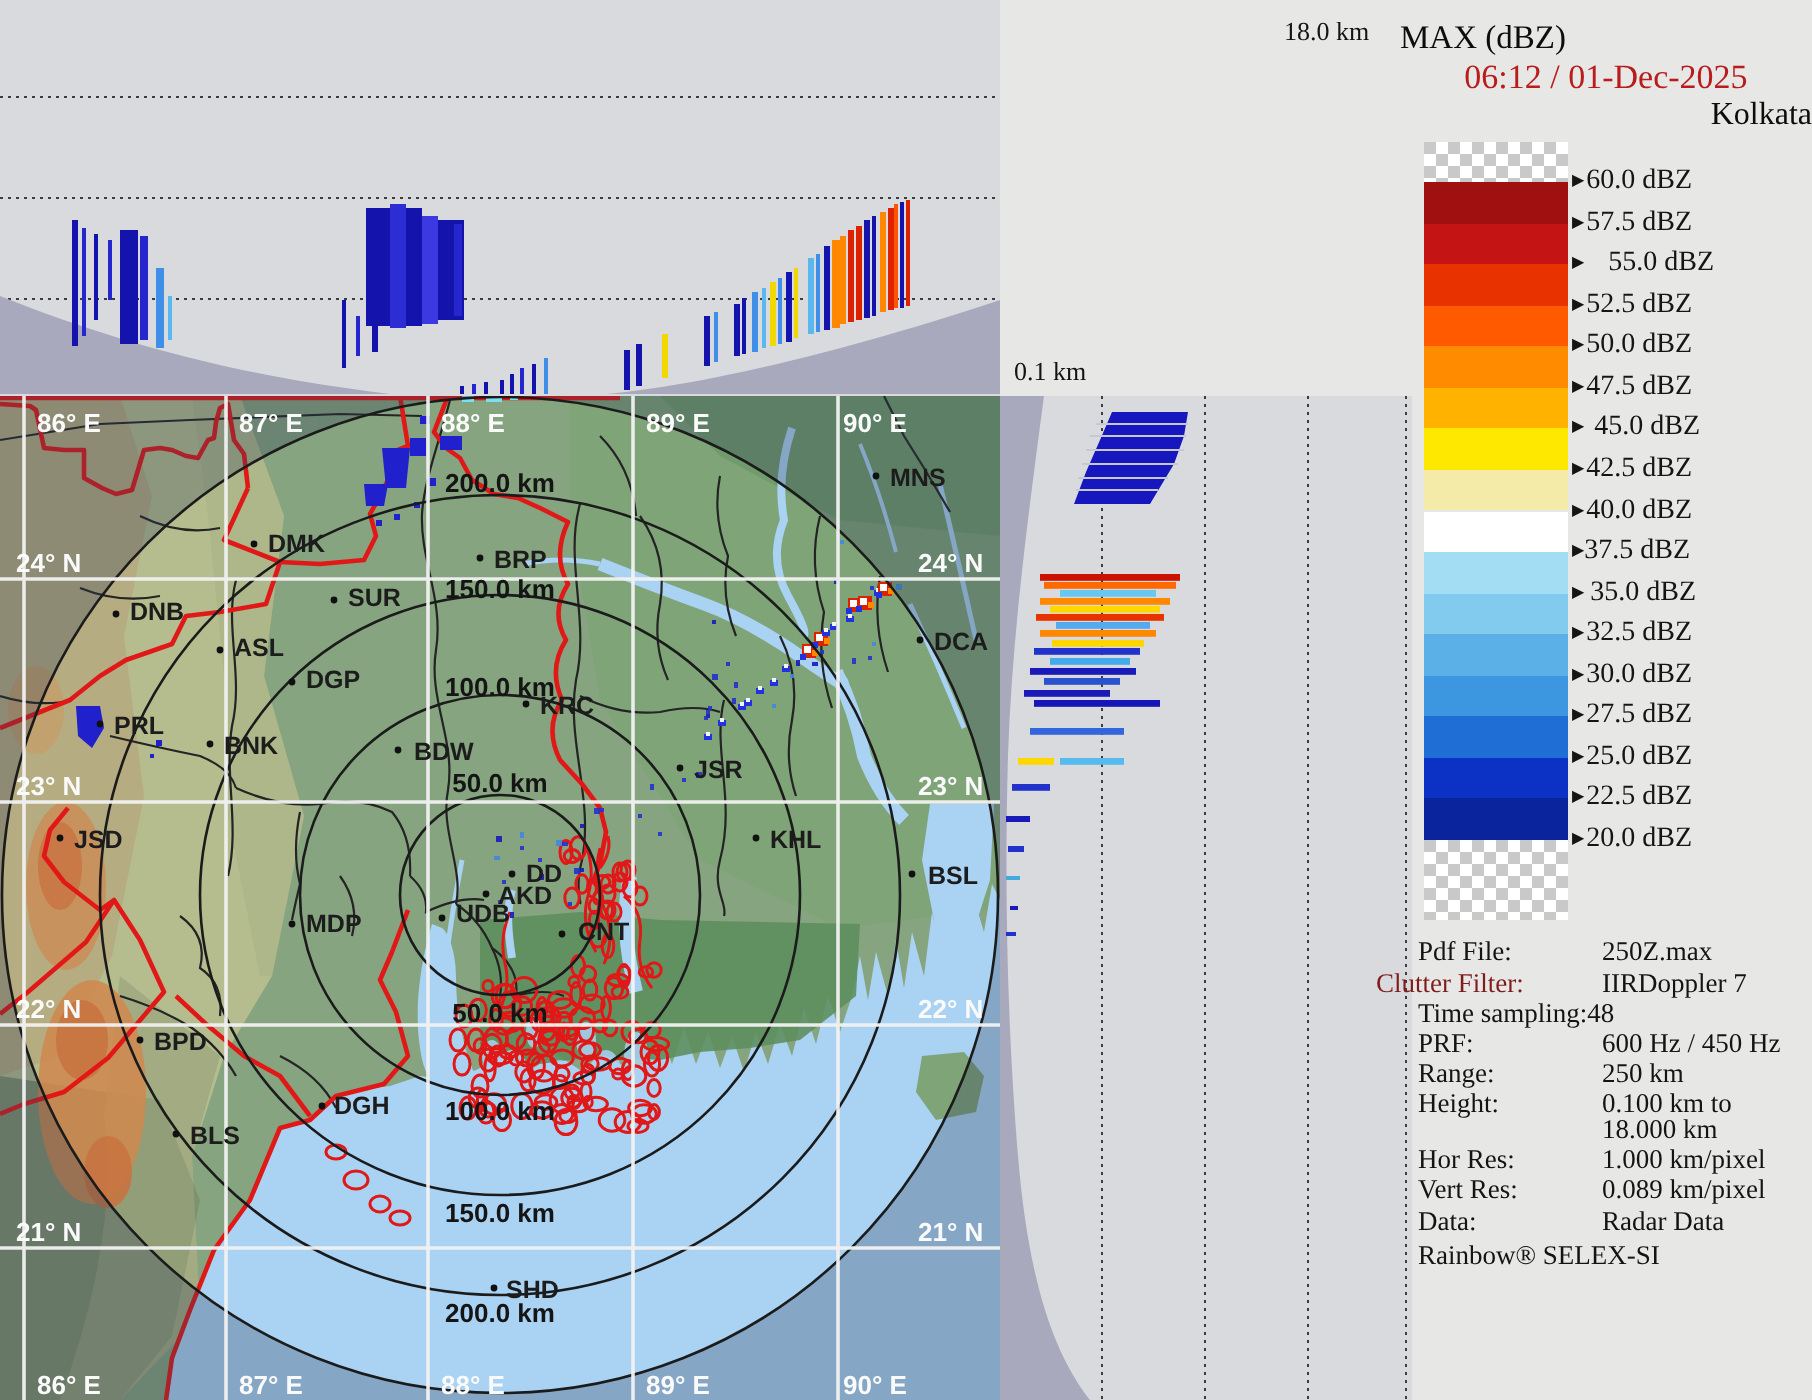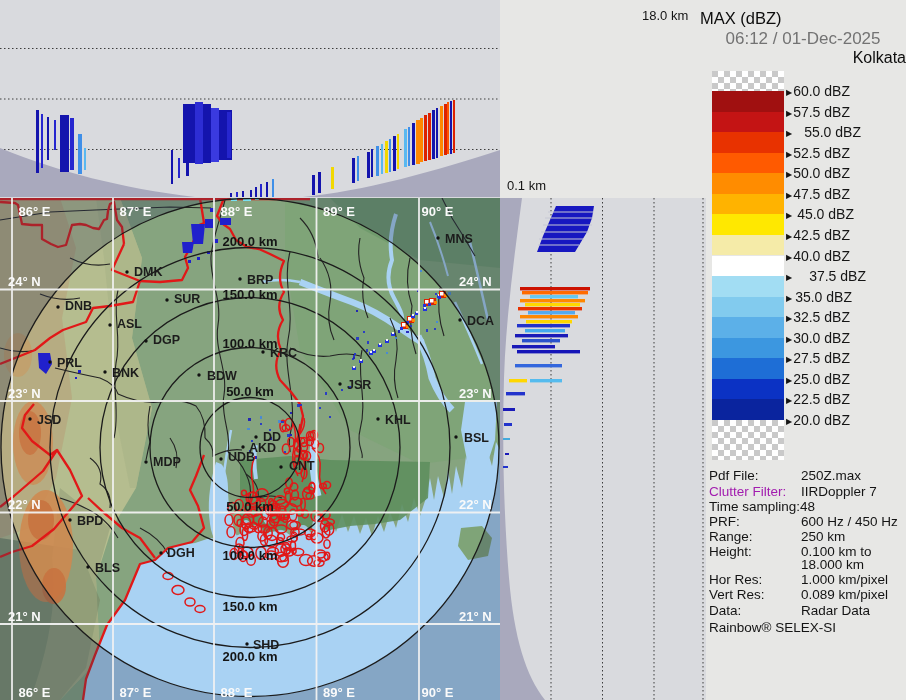--- a/index.html
+++ b/index.html
@@ -1,15 +1,15 @@
 <!DOCTYPE html>
 <html><head><meta charset="utf-8"><style>
 html,body{margin:0;padding:0}
 body{width:906px;height:700px;position:relative;background:#e7e7e5;font-family:"Liberation Sans",sans-serif;overflow:hidden}
-div{font-family:Liberation Sans, sans-serif}
+div{font-family:Liberation Serif, serif}
 </style></head>
 <body>
 <svg style="position:absolute;left:0;top:0" width="500" height="198">
 <rect width="500" height="198" fill="#d9dade"></rect>
 <g stroke="#3c3c3c" stroke-width="1" stroke-dasharray="1.5,2.5">
 <line x1="0" y1="48.5" x2="500" y2="48.5"></line>
 <line x1="0" y1="99" x2="500" y2="99"></line>
 <line x1="0" y1="149.5" x2="500" y2="149.5"></line>
 </g>
 <path d="M0,148 C60,172 120,188 195,197 L0,197 Z" fill="#a9a9bd"></path>
@@ -544,21 +544,21 @@
     <rect x="4" y="225" width="8" height="3" fill="#2233cc"></rect>
     <rect x="3" y="240" width="7" height="2" fill="#44aadd"></rect>
     <rect x="5" y="255" width="4" height="2" fill="#1a1ab8"></rect>
     <rect x="3" y="268" width="5" height="2" fill="#2233cc"></rect>
 </svg>
 
 <div style="position:absolute;left:642px;top:8px;font-size:13px;color:#141414">18.0 km</div>
 <div style="position:absolute;left:507px;top:178px;font-size:13px;color:#141414">0.1 km</div>
 
 <div style="position:absolute;left:700px;top:9px;width:206px;text-align:left;font-size:16.5px;color:#0d0d0d">MAX (dBZ)</div>
-<div style="position:absolute;left:700px;top:29px;width:206px;text-align:center;font-size:17px;color:#737373">06:12 / 01-Dec-2025</div>
+<div style="position:absolute;left:700px;top:29px;width:206px;text-align:center;font-size:17px;color:#b91c1c">06:12 / 01-Dec-2025</div>
 <div style="position:absolute;left:700px;top:49px;width:206px;text-align:right;font-size:16px;color:#0d0d0d">Kolkata</div>
 <div style="position:absolute;left:712px;top:70.5px;width:72px;height:20.5px;background:repeating-conic-gradient(#ffffff 0% 25%, #c9c9c9 0% 50%) 0 0/12px 12px;"></div>
 <div style="position:absolute;left:712px;top:91.0px;width:72px;height:20.56px;background:#a01010"></div>
 <div style="position:absolute;left:712px;top:111.6px;width:72px;height:20.56px;background:#c41414"></div>
 <div style="position:absolute;left:712px;top:132.1px;width:72px;height:20.56px;background:#e83200"></div>
 <div style="position:absolute;left:712px;top:152.7px;width:72px;height:20.56px;background:#ff5a00"></div>
 <div style="position:absolute;left:712px;top:173.2px;width:72px;height:20.56px;background:#ff8c00"></div>
 <div style="position:absolute;left:712px;top:193.8px;width:72px;height:20.56px;background:#ffb300"></div>
 <div style="position:absolute;left:712px;top:214.4px;width:72px;height:20.56px;background:#ffe800"></div>
 <div style="position:absolute;left:712px;top:234.9px;width:72px;height:20.56px;background:#f5eba8"></div>
@@ -573,31 +573,31 @@
 <div style="position:absolute;left:712px;top:420.0px;width:72px;height:40px;background:repeating-conic-gradient(#ffffff 0% 25%, #c9c9c9 0% 50%) 0 0/12px 12px;"></div>
 <div style="position:absolute;left:786px;top:83.0px;font-size:14px;color:#151515"><span style="font-size:8px;vertical-align:1.5px">▶</span><span style="margin-left:1px">60.0 dBZ</span></div>
 <div style="position:absolute;left:786px;top:103.6px;font-size:14px;color:#151515"><span style="font-size:8px;vertical-align:1.5px">▶</span><span style="margin-left:1px">57.5 dBZ</span></div>
 <div style="position:absolute;left:786px;top:124.1px;font-size:14px;color:#151515"><span style="font-size:8px;vertical-align:1.5px">▶</span><span style="margin-left:12px">55.0 dBZ</span></div>
 <div style="position:absolute;left:786px;top:144.7px;font-size:14px;color:#151515"><span style="font-size:8px;vertical-align:1.5px">▶</span><span style="margin-left:1px">52.5 dBZ</span></div>
 <div style="position:absolute;left:786px;top:165.2px;font-size:14px;color:#151515"><span style="font-size:8px;vertical-align:1.5px">▶</span><span style="margin-left:1px">50.0 dBZ</span></div>
 <div style="position:absolute;left:786px;top:185.8px;font-size:14px;color:#151515"><span style="font-size:8px;vertical-align:1.5px">▶</span><span style="margin-left:1px">47.5 dBZ</span></div>
 <div style="position:absolute;left:786px;top:206.4px;font-size:14px;color:#151515"><span style="font-size:8px;vertical-align:1.5px">▶</span><span style="margin-left:5px">45.0 dBZ</span></div>
 <div style="position:absolute;left:786px;top:226.9px;font-size:14px;color:#151515"><span style="font-size:8px;vertical-align:1.5px">▶</span><span style="margin-left:1px">42.5 dBZ</span></div>
 <div style="position:absolute;left:786px;top:247.5px;font-size:14px;color:#151515"><span style="font-size:8px;vertical-align:1.5px">▶</span><span style="margin-left:1px">40.0 dBZ</span></div>
-<div style="position:absolute;left:786px;top:268.0px;font-size:14px;color:#151515"><span style="font-size:8px;vertical-align:1.5px">▶</span><span style="margin-left:17px">37.5 dBZ</span></div>
+<div style="position:absolute;left:786px;top:268.0px;font-size:14px;color:#151515"><span style="font-size:8px;vertical-align:1.5px">▶</span><span style="margin-left:0">37.5 dBZ</span></div>
 <div style="position:absolute;left:786px;top:288.6px;font-size:14px;color:#151515"><span style="font-size:8px;vertical-align:1.5px">▶</span><span style="margin-left:3px">35.0 dBZ</span></div>
 <div style="position:absolute;left:786px;top:309.2px;font-size:14px;color:#151515"><span style="font-size:8px;vertical-align:1.5px">▶</span><span style="margin-left:1px">32.5 dBZ</span></div>
 <div style="position:absolute;left:786px;top:329.7px;font-size:14px;color:#151515"><span style="font-size:8px;vertical-align:1.5px">▶</span><span style="margin-left:1px">30.0 dBZ</span></div>
 <div style="position:absolute;left:786px;top:350.3px;font-size:14px;color:#151515"><span style="font-size:8px;vertical-align:1.5px">▶</span><span style="margin-left:1px">27.5 dBZ</span></div>
 <div style="position:absolute;left:786px;top:370.8px;font-size:14px;color:#151515"><span style="font-size:8px;vertical-align:1.5px">▶</span><span style="margin-left:1px">25.0 dBZ</span></div>
 <div style="position:absolute;left:786px;top:391.4px;font-size:14px;color:#151515"><span style="font-size:8px;vertical-align:1.5px">▶</span><span style="margin-left:1px">22.5 dBZ</span></div>
 <div style="position:absolute;left:786px;top:412.0px;font-size:14px;color:#151515"><span style="font-size:8px;vertical-align:1.5px">▶</span><span style="margin-left:1px">20.0 dBZ</span></div>
 <div style="position:absolute;left:709px;top:468px;font-size:13.5px;color:#141414">Pdf File:</div>
 <div style="position:absolute;left:801px;top:468px;font-size:13.5px;color:#141414">250Z.max</div>
-<div style="position:absolute;left:709px;top:483.5px;font-size:13.5px;color:#a21caf">Clutter Filter:</div>
+<div style="position:absolute;left:688px;top:483.5px;font-size:13.5px;color:#7f1d1d">Clutter Filter:</div>
 <div style="position:absolute;left:801px;top:483.5px;font-size:13.5px;color:#141414">IIRDoppler 7</div>
 <div style="position:absolute;left:709px;top:498.5px;font-size:13.5px;color:#141414">Time sampling:48</div>
 <div style="position:absolute;left:709px;top:513.5px;font-size:13.5px;color:#141414">PRF:</div>
 <div style="position:absolute;left:801px;top:513.5px;font-size:13.5px;color:#141414">600 Hz / 450 Hz</div>
 <div style="position:absolute;left:709px;top:528.5px;font-size:13.5px;color:#141414">Range:</div>
 <div style="position:absolute;left:801px;top:528.5px;font-size:13.5px;color:#141414">250 km</div>
 <div style="position:absolute;left:709px;top:544px;font-size:13.5px;color:#141414">Height:</div>
 <div style="position:absolute;left:801px;top:544px;font-size:13.5px;color:#141414">0.100 km to</div>
 <div style="position:absolute;left:709px;top:557px;font-size:13.5px;color:#141414"></div>
 <div style="position:absolute;left:801px;top:557px;font-size:13.5px;color:#141414">18.000 km</div>

